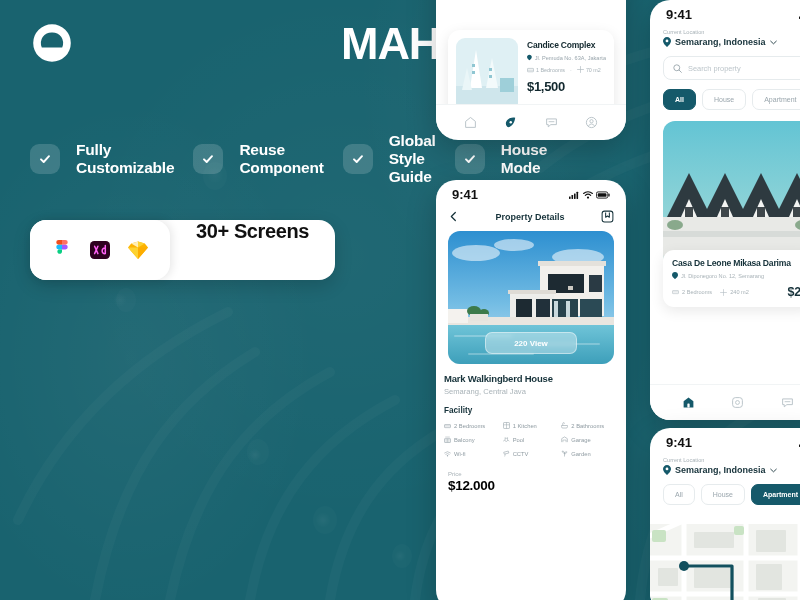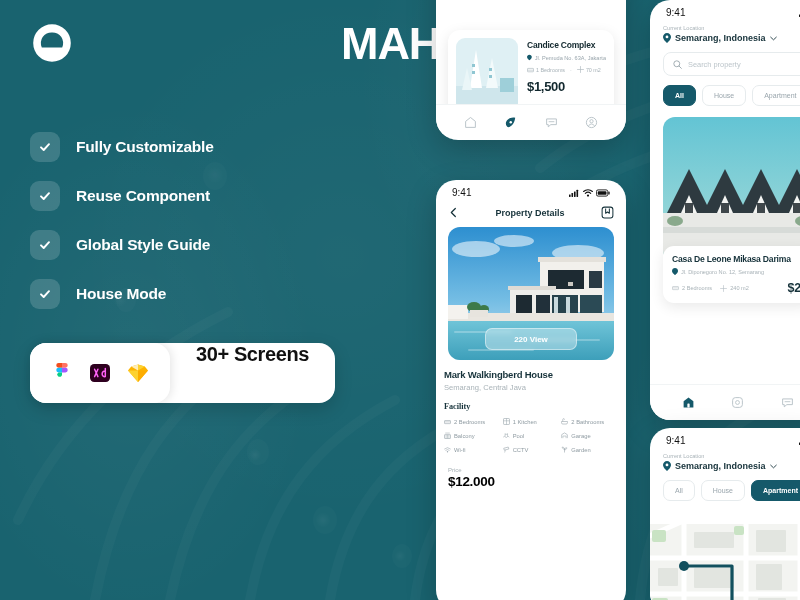--- a/index.html
+++ b/index.html
@@ -38,21 +38,21 @@
   .logo-text{color:#fff;font-size:45px;font-weight:700;letter-spacing:-1.2px;line-height:1;}
 
   .headline{margin-top:28px;display:flex;flex-direction:column;gap:14px;}
   .pill{
     background:#1b4b53;border-radius:16px;
     padding:20px 26px;width:350px;
     box-shadow:0 3px 12px rgba(0,0,0,.12);
   }
   .pill span{color:#fff;font-size:47px;font-weight:700;letter-spacing:-1.4px;line-height:1.02;display:block;white-space:nowrap;}
 
-  .features{margin-top:36px;display:flex;flex-direction:column;gap:19px;}
+  .features{margin-top:36px;display:flex;flex-direction:row;gap:19px;}
   .feature{display:flex;align-items:center;gap:16px;}
   .check{
     width:30px;height:30px;border-radius:9px;flex:none;
     background:rgba(255,255,255,.16);
     display:flex;align-items:center;justify-content:center;
   }
   .check svg{display:block;}
   .feature-label{color:#fff;font-size:15.5px;font-weight:700;letter-spacing:-.2px;}
 
   .badge{
@@ -63,21 +63,21 @@
     width:140px;height:100%;border-radius:16px;background:#fff;
     display:flex;align-items:center;justify-content:center;gap:14px;
     box-shadow:2px 0 10px rgba(0,0,0,.10);position:relative;z-index:2;
   }
   .badge-text{flex:1;text-align:center;font-size:20px;font-weight:700;color:#111;letter-spacing:-.4px;}
   .tool{width:24px;height:24px;flex:none;}
 
   
   .phone{position:absolute;background:#fff;box-shadow:0 10px 30px rgba(0,0,0,.22);overflow:hidden;z-index:6;}
   .status{display:flex;align-items:center;justify-content:space-between;padding:7px 16px 2px;}
-  .status-time{font-size:10px;font-weight:400;color:#111;}
+  .status-time{font-size:13px;font-weight:700;color:#111;}
   .status-ic{display:flex;align-items:center;gap:3px;}
 
   
   #phone-top{left:436px;top:-110px;width:190px;height:250px;border-radius:22px;}
   .p1-card{margin:0 12px;background:#fff;border-radius:12px;box-shadow:0 4px 14px rgba(0,0,0,.10);display:flex;padding:8px;gap:9px;}
   .p1-thumb{width:62px;height:74px;border-radius:9px;flex:none;overflow:hidden;position:relative;}
   .p1-info{flex:1;min-width:0;padding-top:2px;}
   .p1-title{font-size:8.5px;font-weight:700;color:#12282e;letter-spacing:-.2px;}
   .p1-addr{font-size:5.6px;color:#9aa6ad;display:flex;align-items:center;gap:3px;margin-top:4px;white-space:nowrap;overflow:hidden;}
   .p1-specs{display:flex;align-items:center;gap:5px;margin-top:5px;font-size:5.4px;color:#a7b2b8;}
@@ -94,21 +94,21 @@
     position:absolute;left:50%;transform:translateX(-50%);bottom:10px;
     width:92px;height:22px;border-radius:7px;
     background:rgba(255,255,255,.34);backdrop-filter:blur(2px);
     border:1px solid rgba(255,255,255,.45);
     display:flex;align-items:center;justify-content:center;
     color:#fff;font-size:8px;font-weight:600;
   }
   .p2-body{padding:9px 8px 0;}
   .p2-name{font-size:9.5px;font-weight:700;color:#16323a;letter-spacing:-.2px;}
   .p2-loc{font-size:7.6px;color:#a9b3b8;margin-top:3px;}
-  .p2-fac-h{font-size:8.2px;font-weight:700;color:#16323a;margin-top:10px;font-family:Liberation Serif, serif;}
+  .p2-fac-h{font-size:8.2px;font-weight:700;color:#16323a;margin-top:10px;}
   .fac-grid{display:grid;grid-template-columns:1fr 1fr 1fr;row-gap:7px;column-gap:2px;margin-top:7px;}
   .fac{display:flex;align-items:center;gap:3px;font-size:5.8px;color:#8e9aa1;white-space:nowrap;}
   .p2-foot{display:flex;align-items:flex-end;justify-content:space-between;padding:14px 12px 0;}
   .p2-plabel{font-size:6px;color:#a9b3b8;}
   .p2-price{font-size:13.5px;font-weight:700;color:#000000;letter-spacing:-.3px;margin-top:1px;}
   .p2-btn{width:99px;height:27px;background:#15596a;border-radius:9px;display:flex;align-items:center;justify-content:center;color:#fff;font-size:8.5px;font-weight:600;}
 
   
   #phone-search{left:650px;top:0;width:176px;height:420px;border-radius:20px;}
   .p3-pad{padding:5px 13px 0;}

